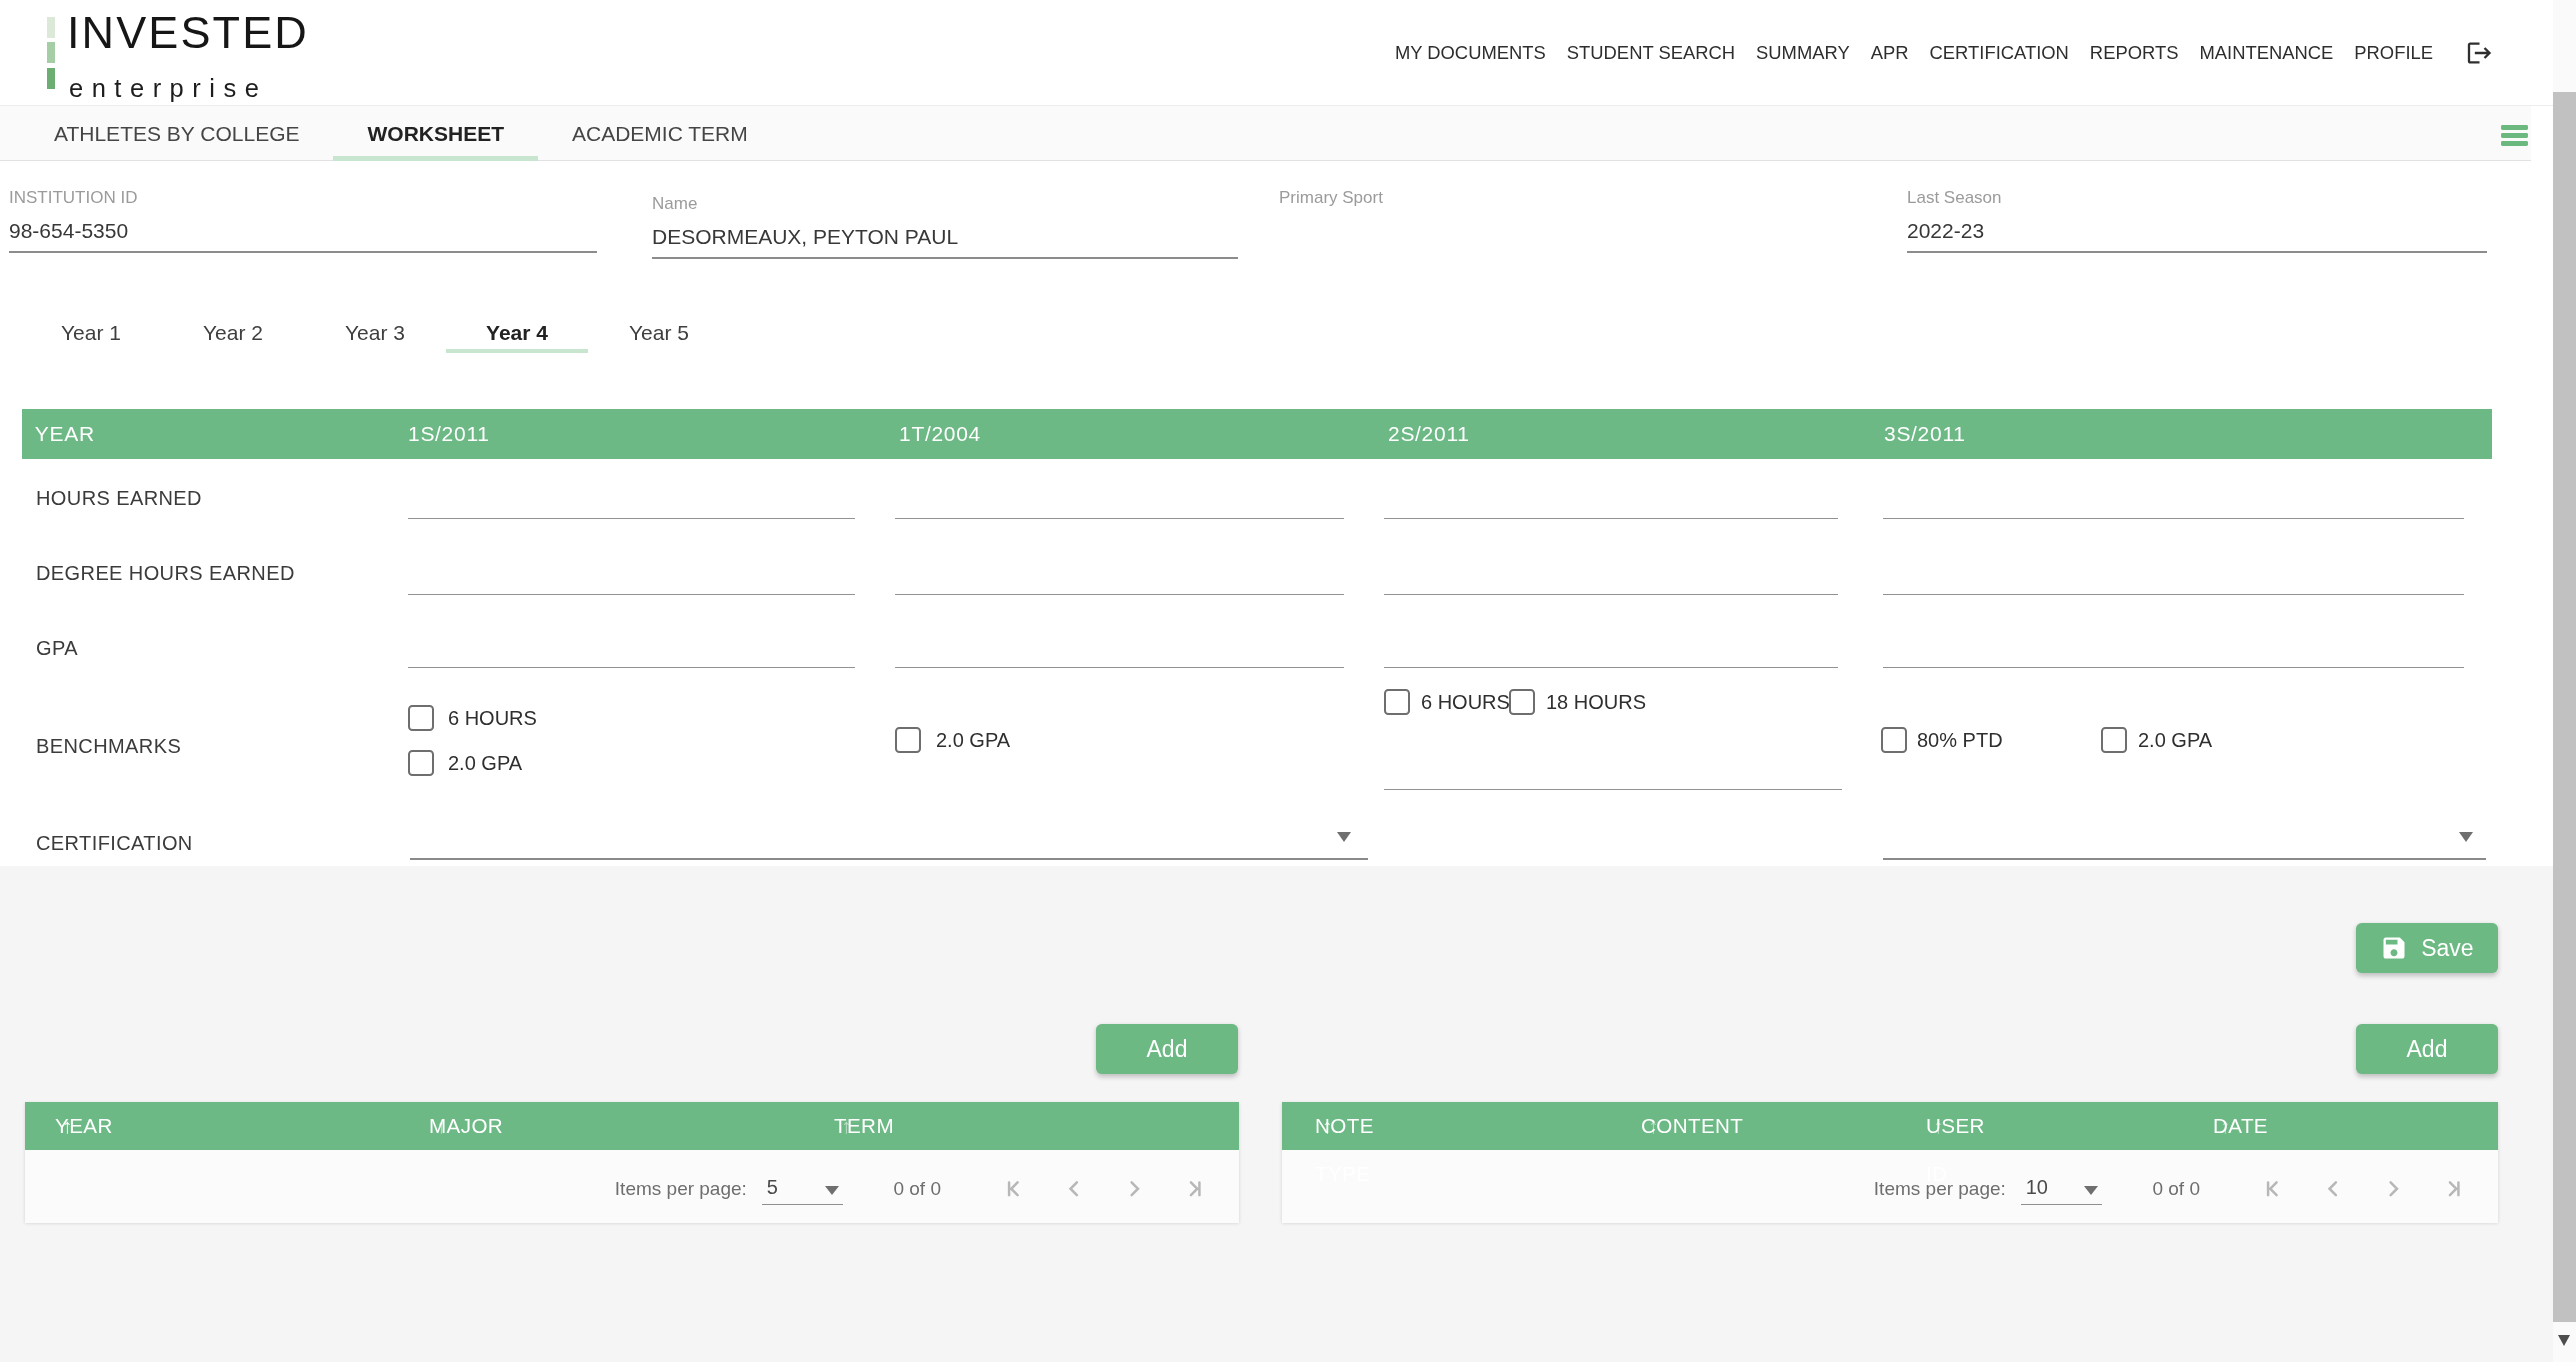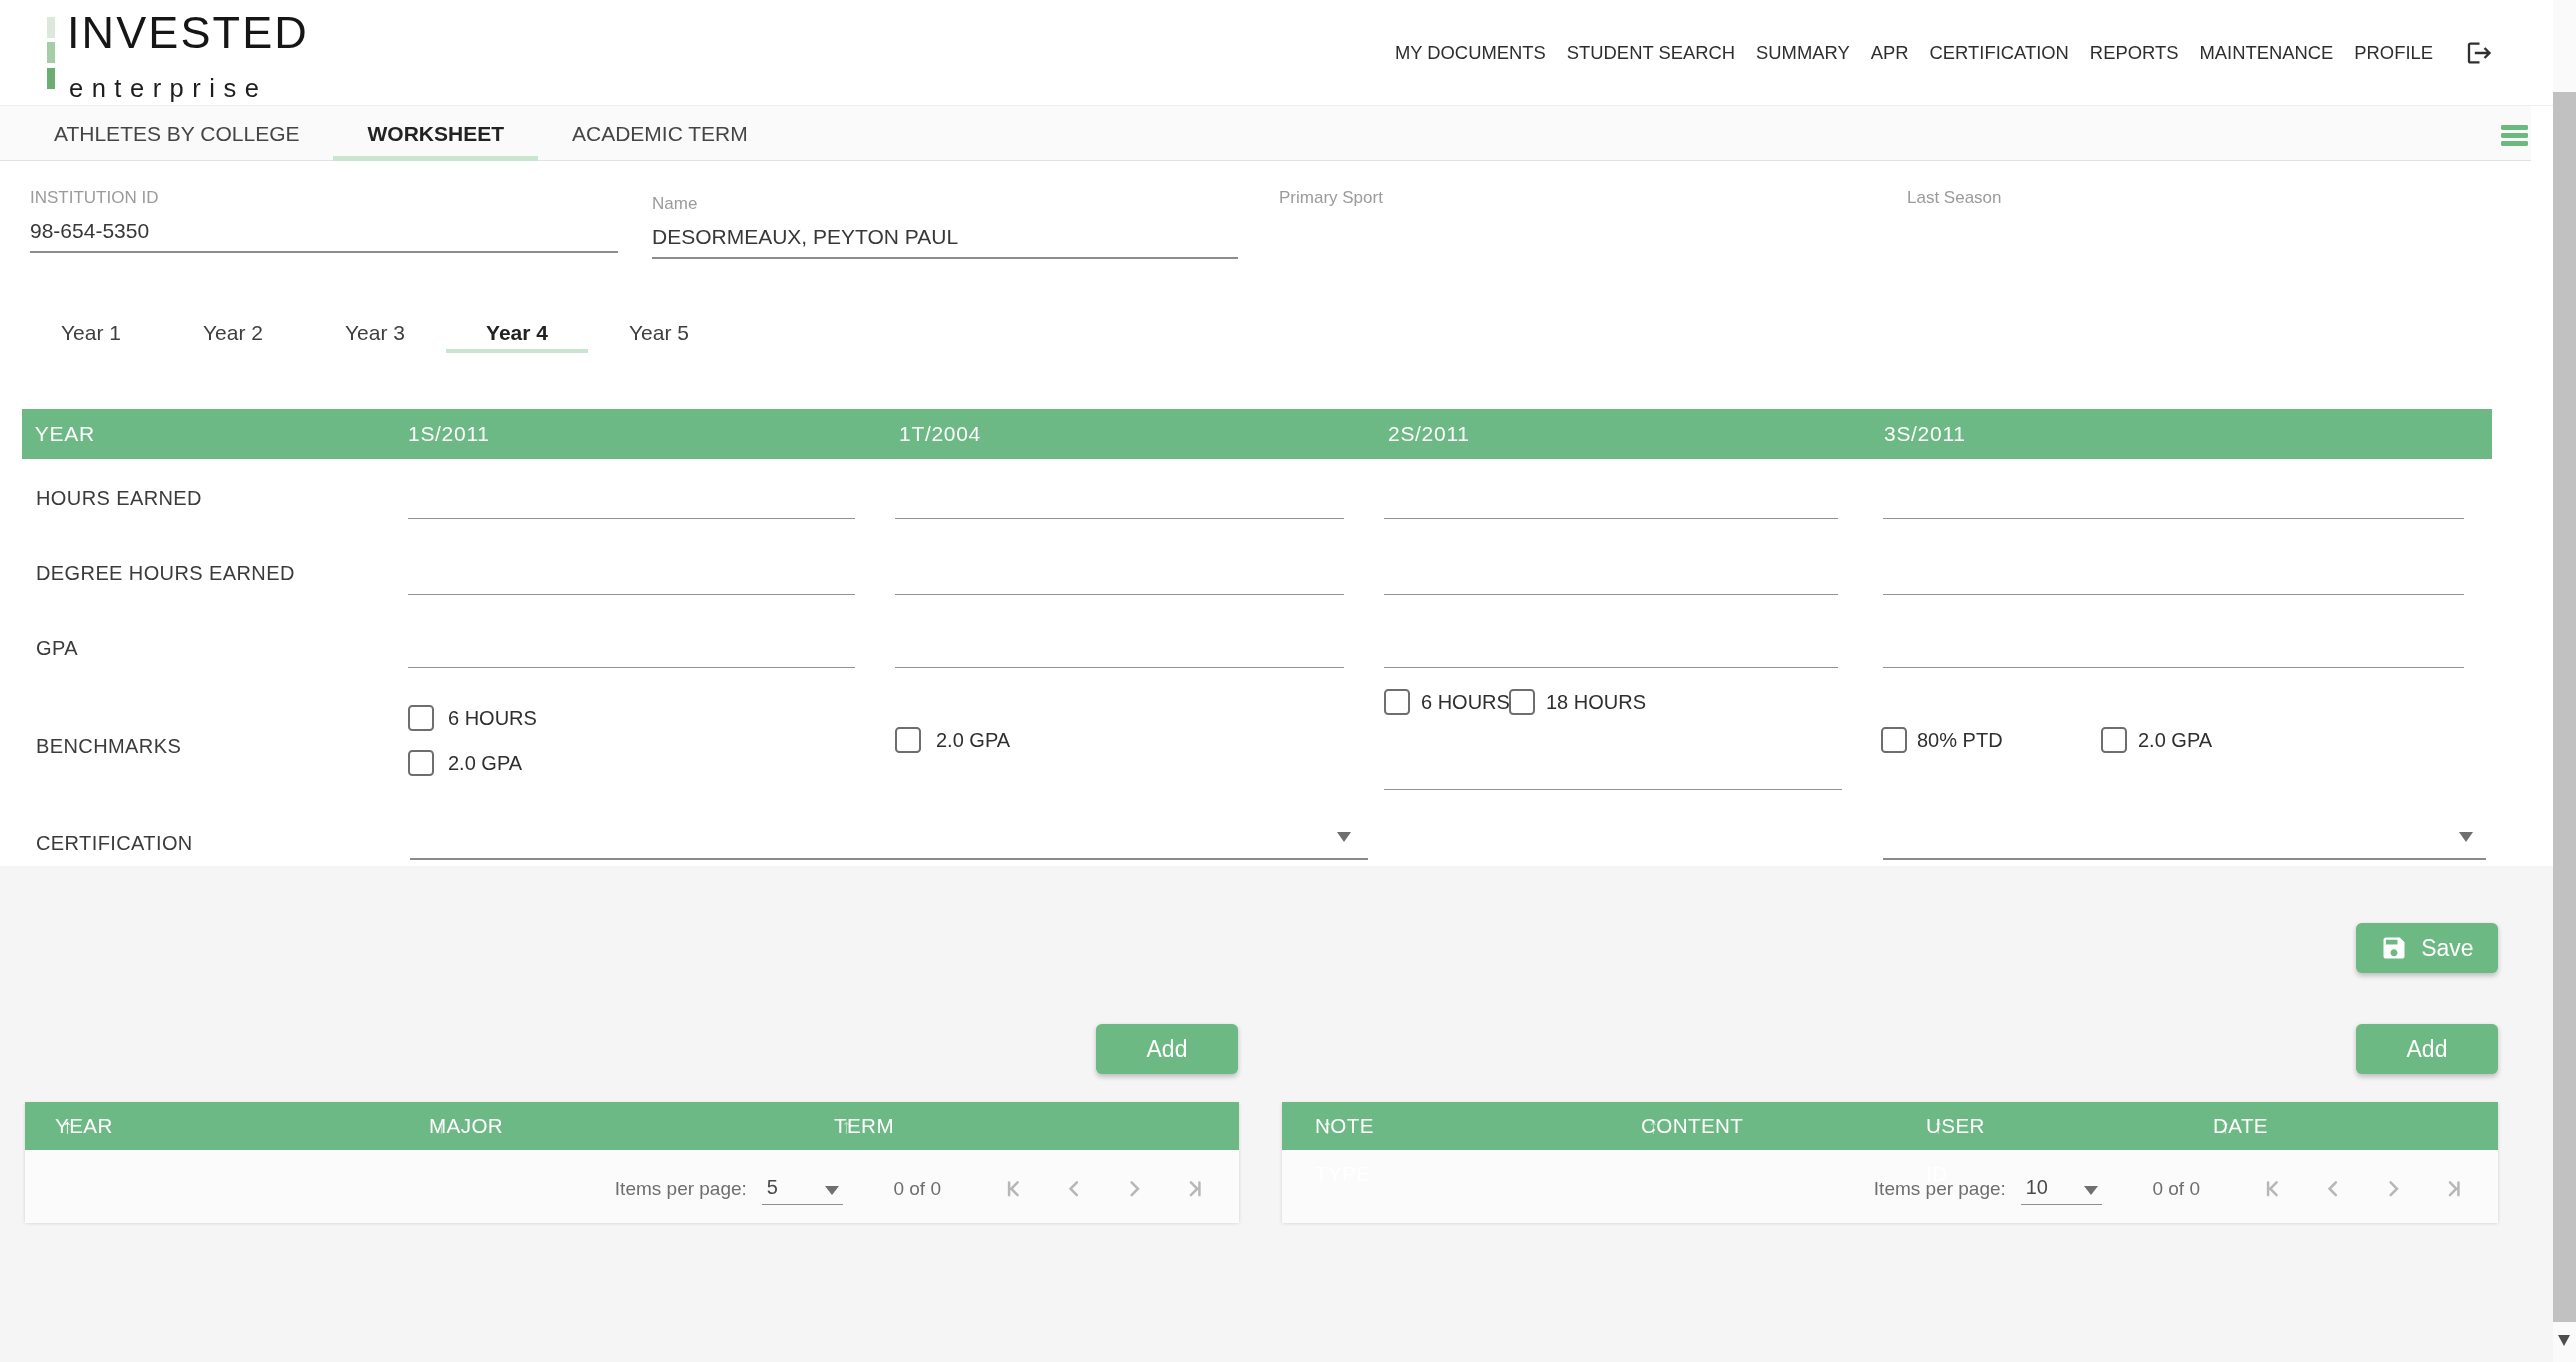--- a/index.html
+++ b/index.html
@@ -113,33 +113,34 @@
       </div>
   </div>
   <div class="hamburger">
     <div></div>
     <div></div>
     <div></div>
   </div>
 </div>
 
 <div class="fieldsec">
-  <div class="field" style="left:30px; width:588px;">
+  <div class="field" style="left:9px; width:588px;">
     <div class="flabel">INSTITUTION ID</div>
     <div class="fvalue">98-654-5350</div>
   </div>
   <div class="field" style="left:652px; width:586px;margin-top:6px;">
     <div class="flabel">Name</div>
     <div class="fvalue">DESORMEAUX, PEYTON PAUL</div>
   </div>
   <div class="field" style="left:1279px; width:586px;">
     <div class="flabel">Primary Sport</div>
   </div>
   <div class="field" style="left:1907px; width:580px;">
     <div class="flabel">Last Season</div>
+    <div class="fvalue">2022-23</div>
   </div>
 </div>
 
 <div class="yearbar">
   <div class="ytab">
       <span>Year 1</span>
     </div>
   <div class="ytab">
       <span>Year 2</span>
     </div>

